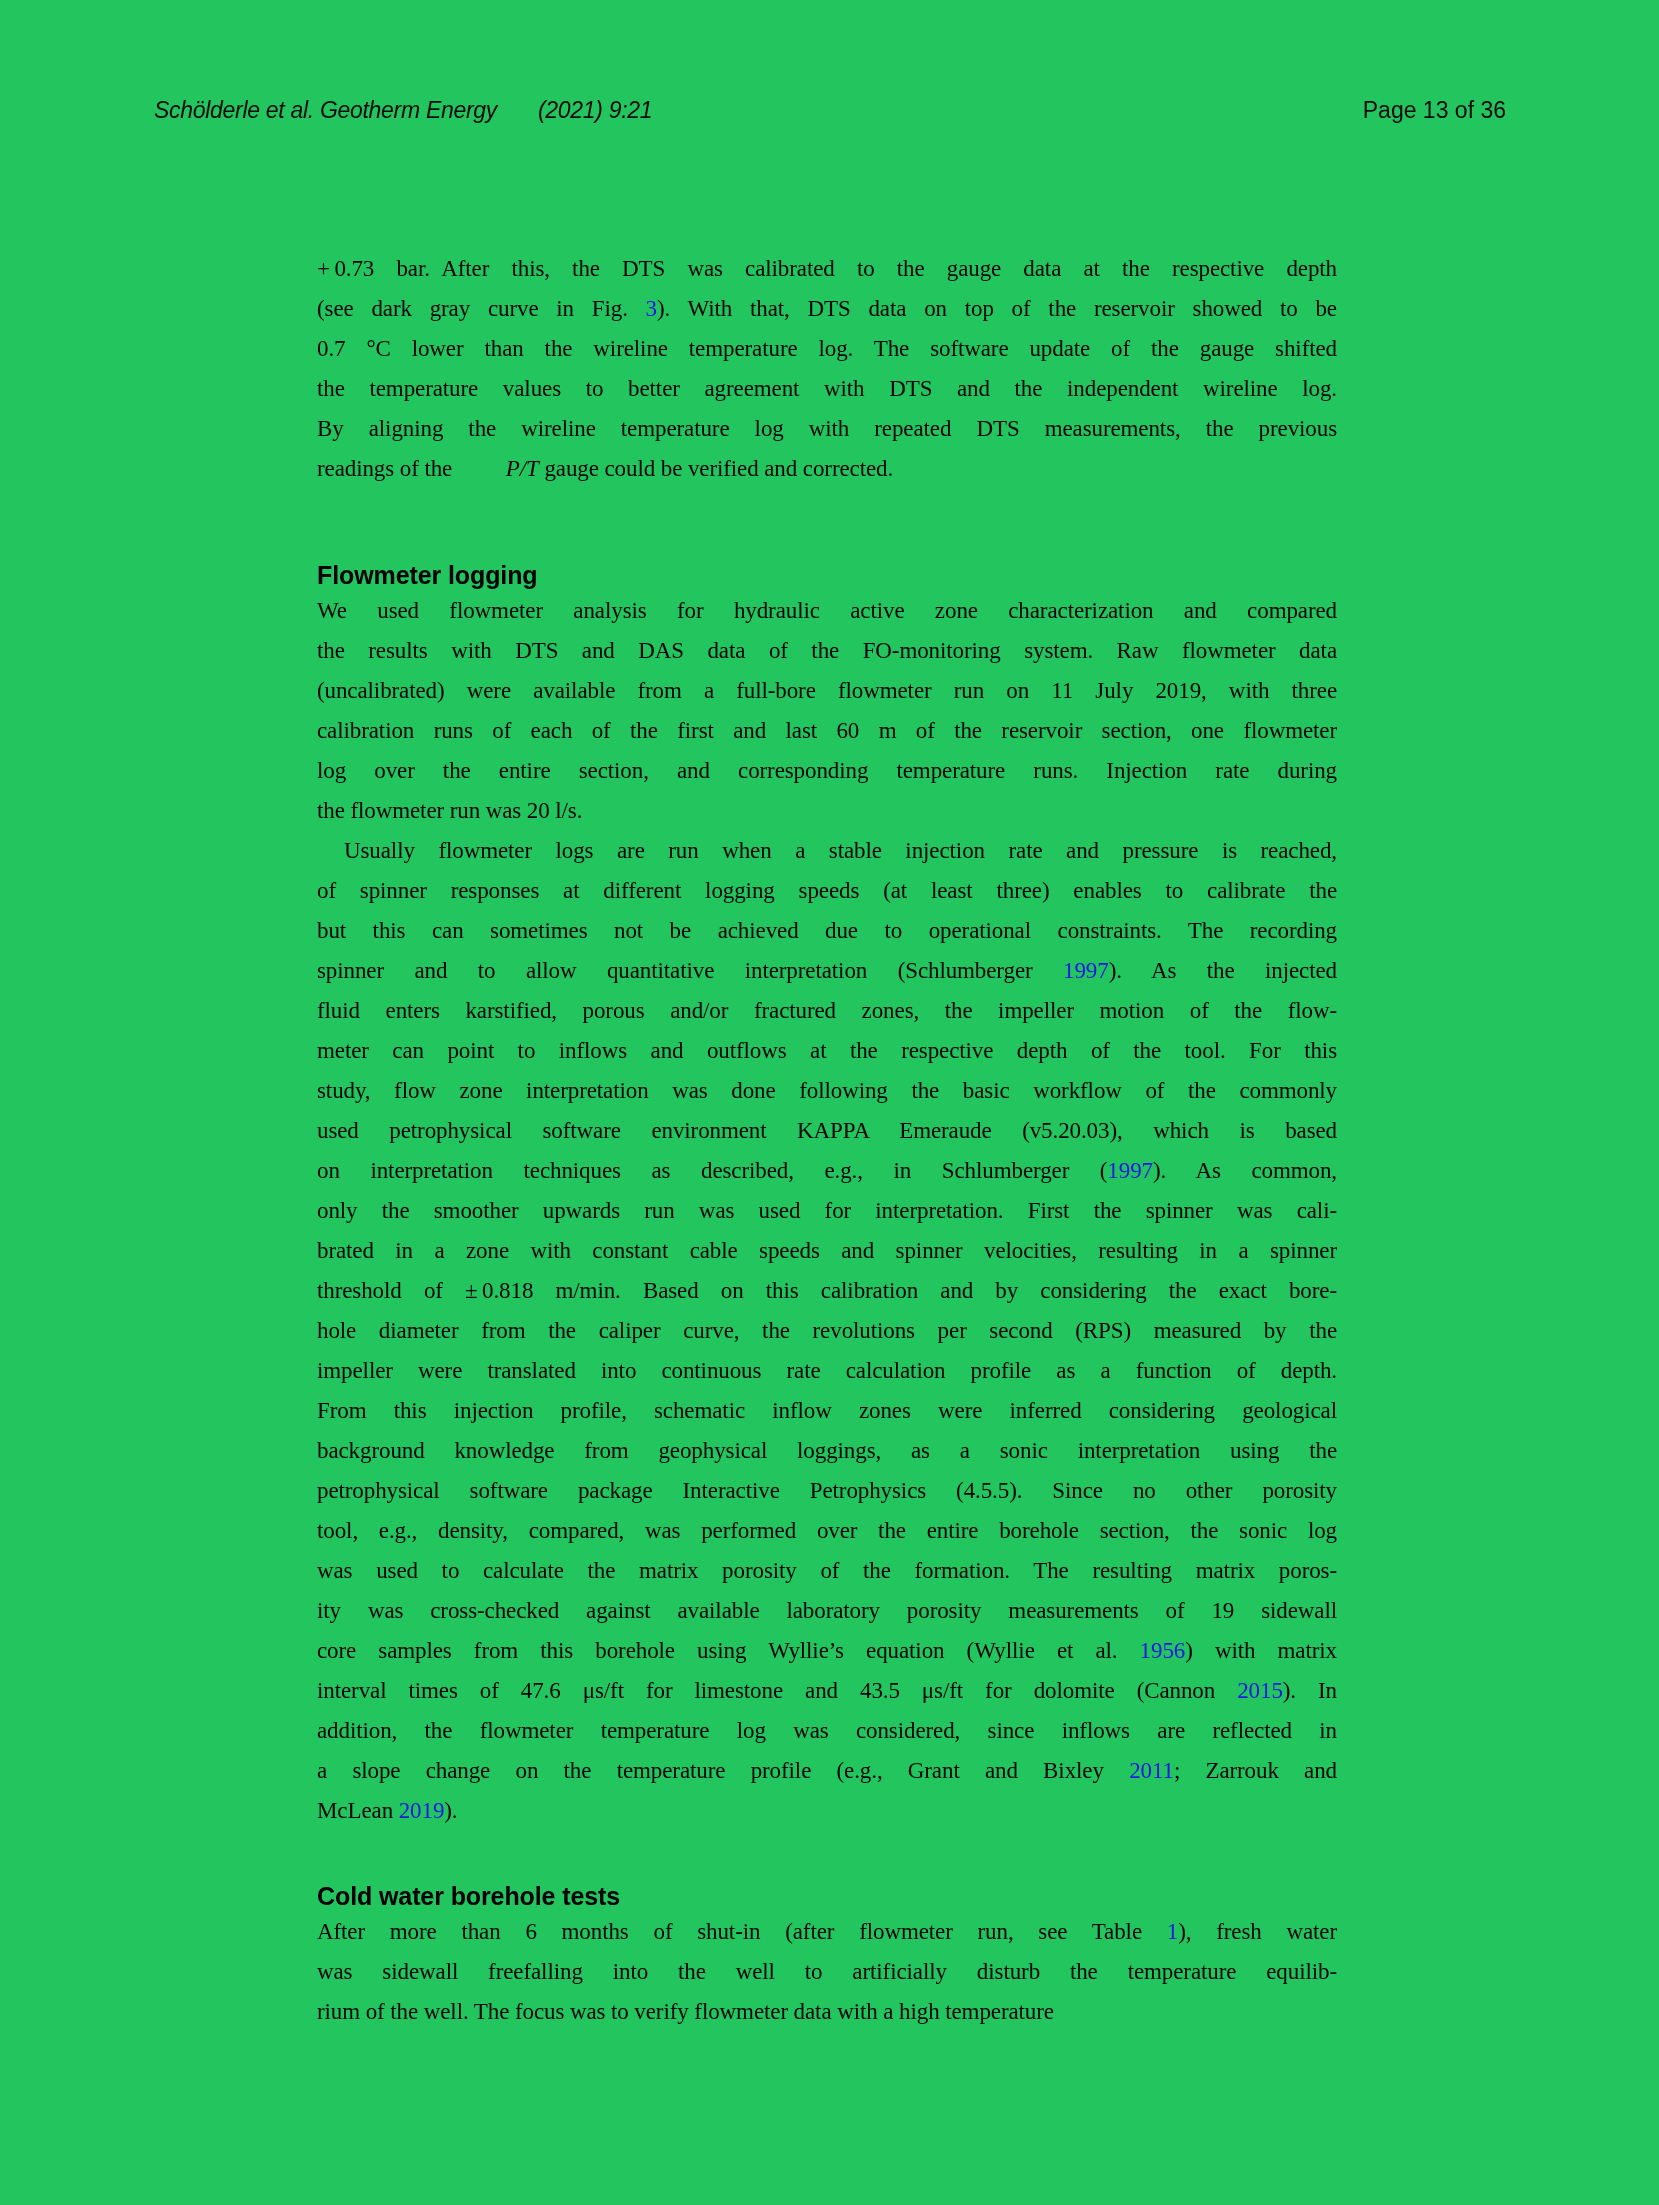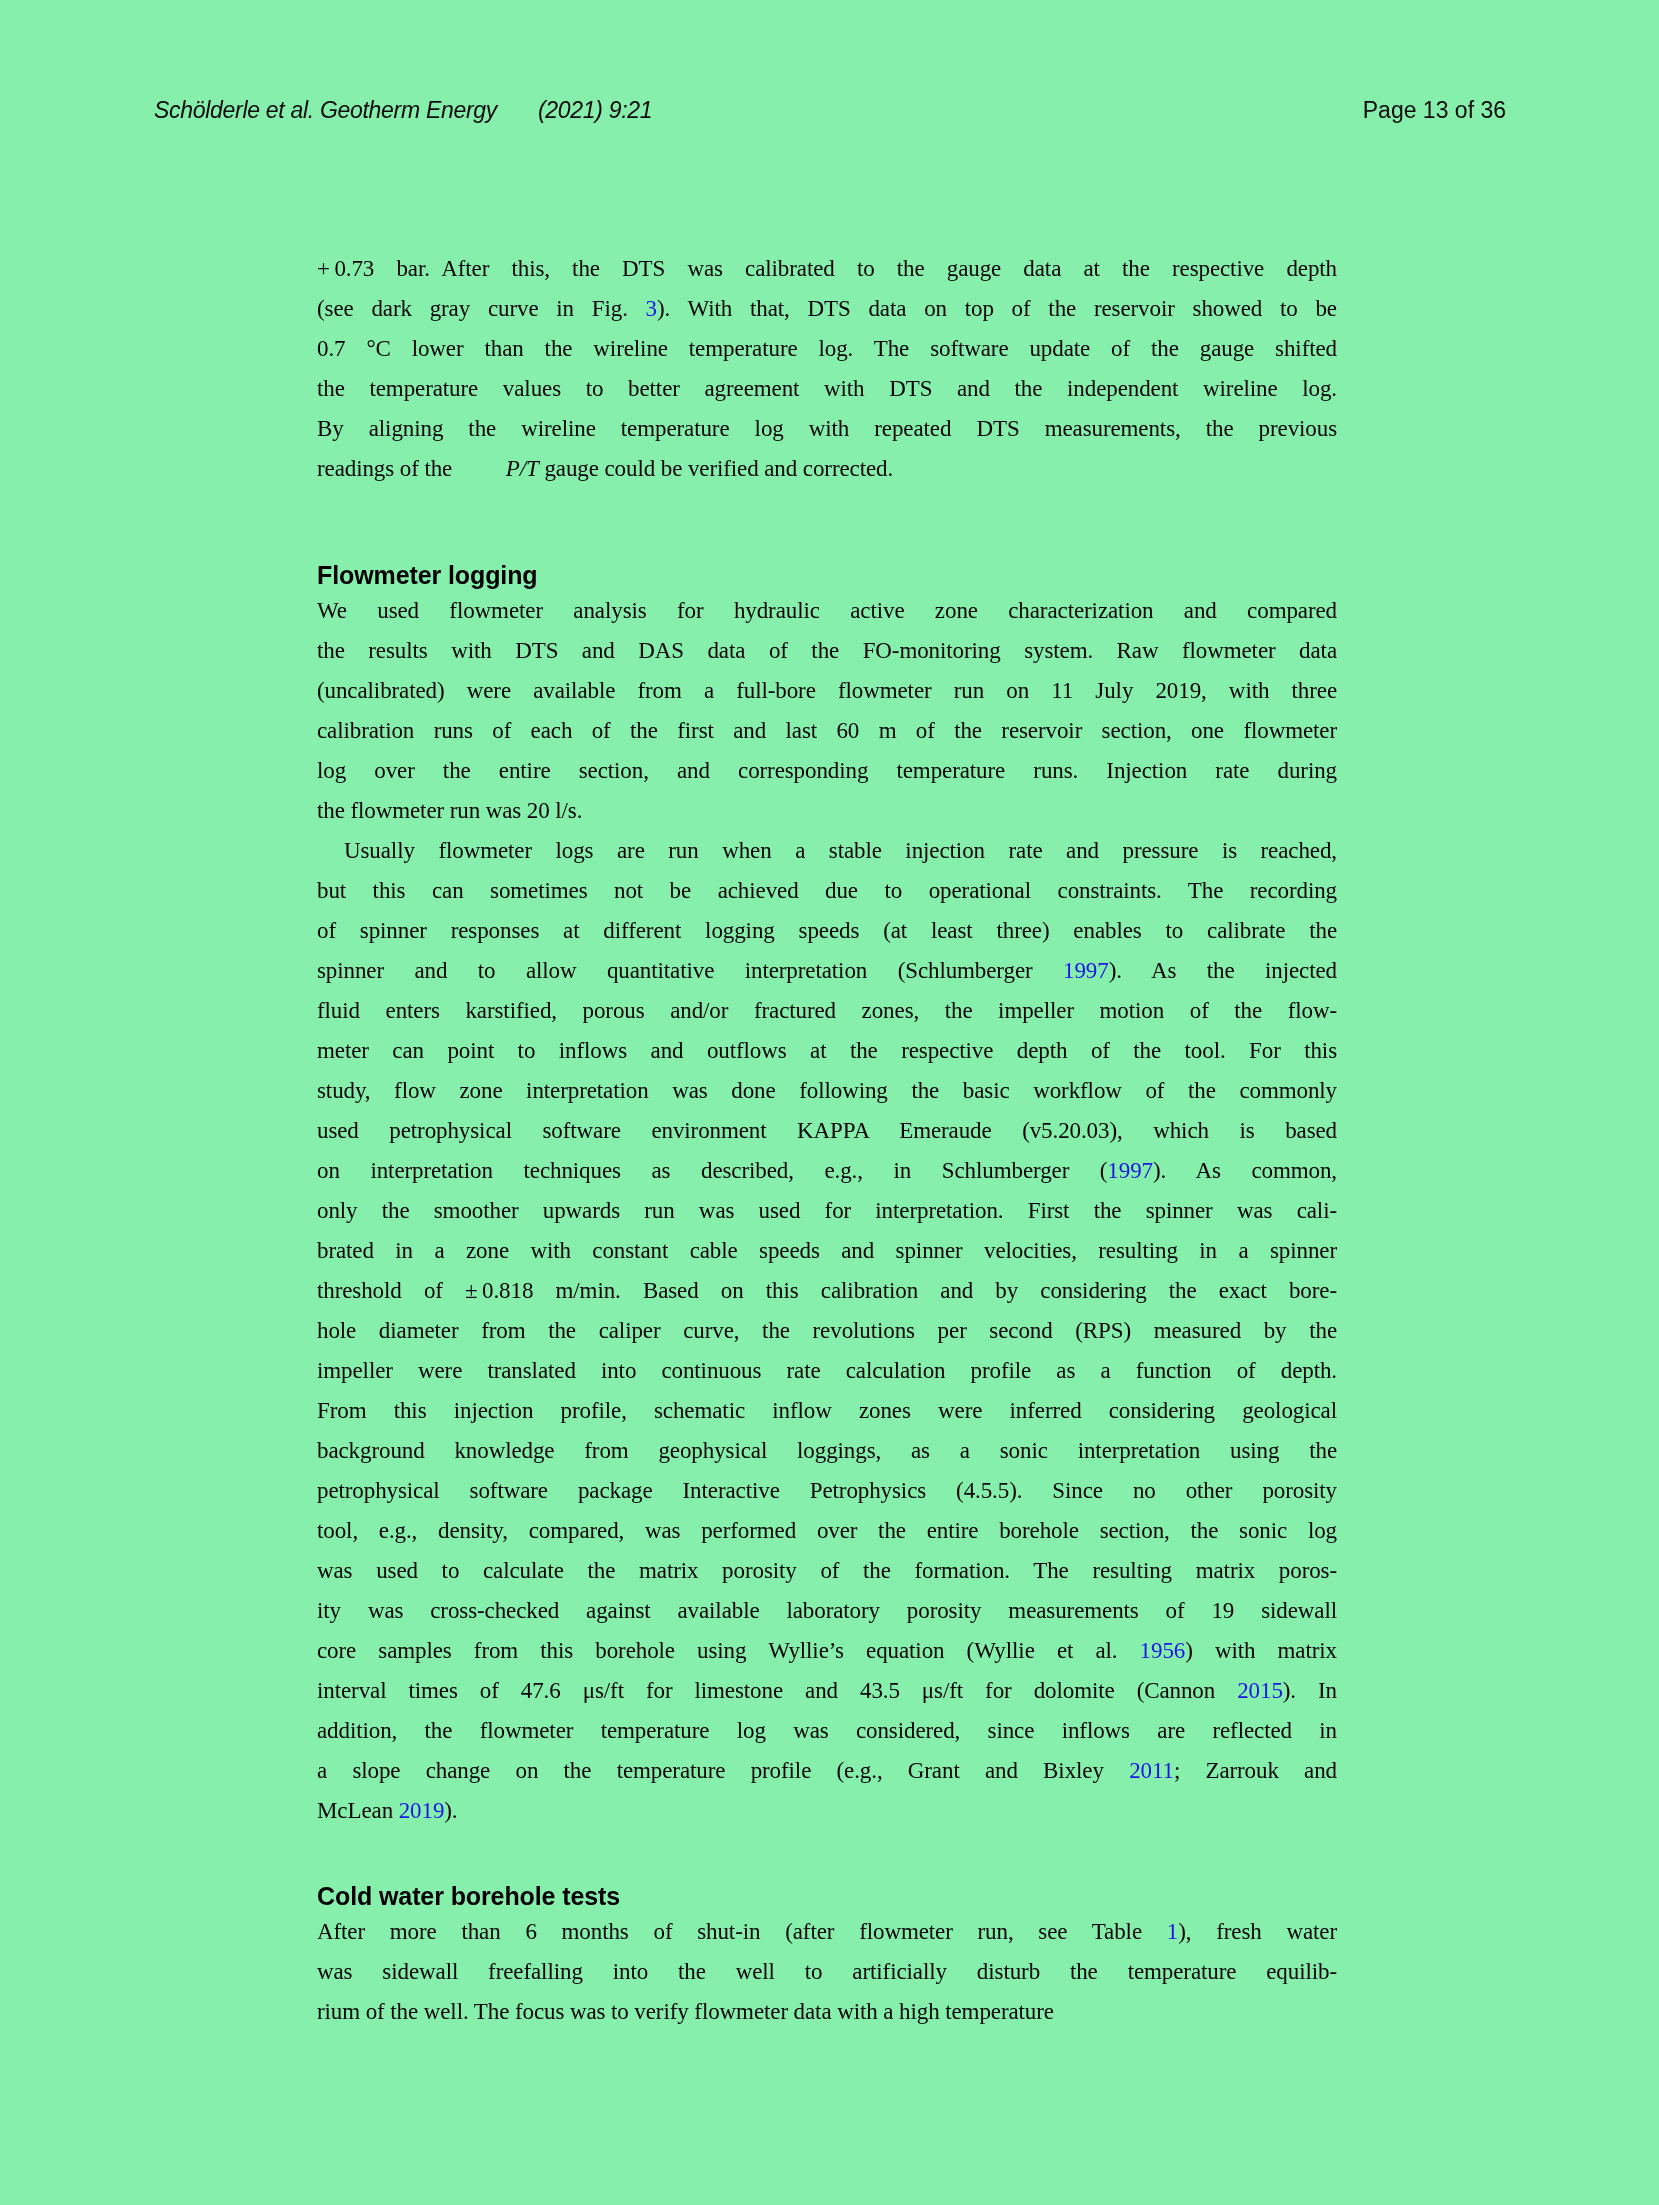--- a/index.html
+++ b/index.html
@@ -4,21 +4,21 @@
 <style>
   html, body {
     margin: 0;
     padding: 0;
     background: #ffffff;
   }
   .page {
     position: relative;
     width: 1660px;
     height: 2205px;
-    background: #86efac;
+    background: #22c55e;
     color: #050505;
     font-family: "Liberation Serif", serif;
     overflow: hidden;
   }
   
   .running-header {
     position: absolute;
     top: 97px;
     left: 154px;
     right: 154px;
@@ -106,22 +106,22 @@
         <div class="para">
           <div class="line first">We used flowmeter analysis for hydraulic active zone characterization and compared</div>
           <div class="line">the results with DTS and DAS data of the FO-monitoring system. Raw flowmeter data</div>
           <div class="line">(uncalibrated) were available from a full-bore flowmeter run on 11 July 2019, with three</div>
           <div class="line">calibration runs of each of the first and last 60 m of the reservoir section, one flowmeter</div>
           <div class="line">log over the entire section, and corresponding temperature runs. Injection rate during</div>
           <div class="line last">the flowmeter run was 20 l/s.</div>
         </div>
         <div class="para indent">
           <div class="line first">Usually flowmeter logs are run when a stable injection rate and pressure is reached,</div>
+          <div class="line">of spinner responses at different logging speeds (at least three) enables to calibrate the</div>
           <div class="line">but this can sometimes not be achieved due to operational constraints. The recording</div>
-          <div class="line">of spinner responses at different logging speeds (at least three) enables to calibrate the</div>
           <div class="line">spinner and to allow quantitative interpretation (Schlumberger <a class="cite">1997</a>). As the injected</div>
           <div class="line">fluid enters karstified, porous and/or fractured zones, the impeller motion of the flow-</div>
           <div class="line">meter can point to inflows and outflows at the respective depth of the tool. For this</div>
           <div class="line">study, flow zone interpretation was done following the basic workflow of the commonly</div>
           <div class="line">used petrophysical software environment KAPPA Emeraude (v5.20.03), which is based</div>
           <div class="line">on interpretation techniques as described, e.g., in Schlumberger (<a class="cite">1997</a>). As common,</div>
           <div class="line">only the smoother upwards run was used for interpretation. First the spinner was cali-</div>
           <div class="line">brated in a zone with constant cable speeds and spinner velocities, resulting in a spinner</div>
           <div class="line">threshold of ± 0.818 m/min. Based on this calibration and by considering the exact bore-</div>
           <div class="line">hole diameter from the caliper curve, the revolutions per second (RPS) measured by the</div>

